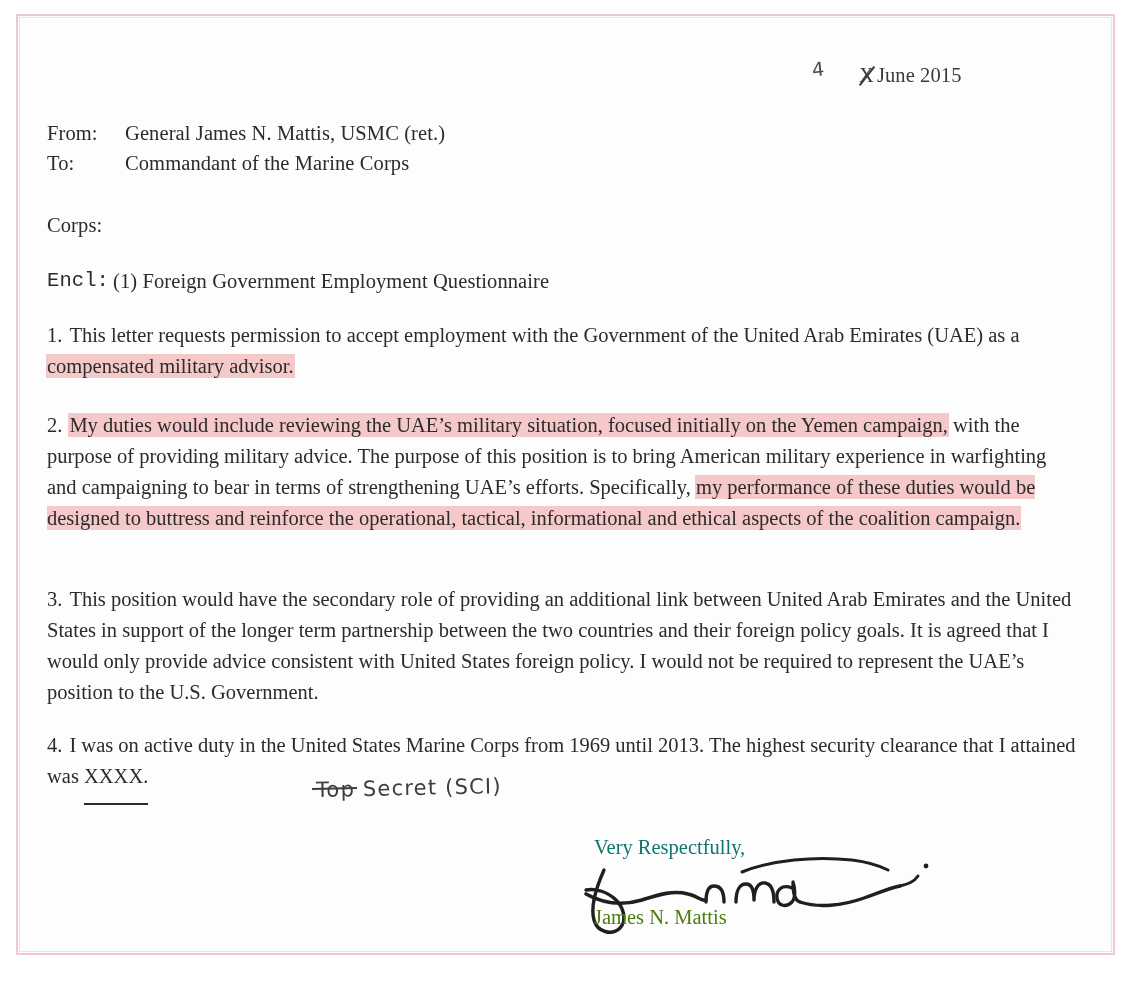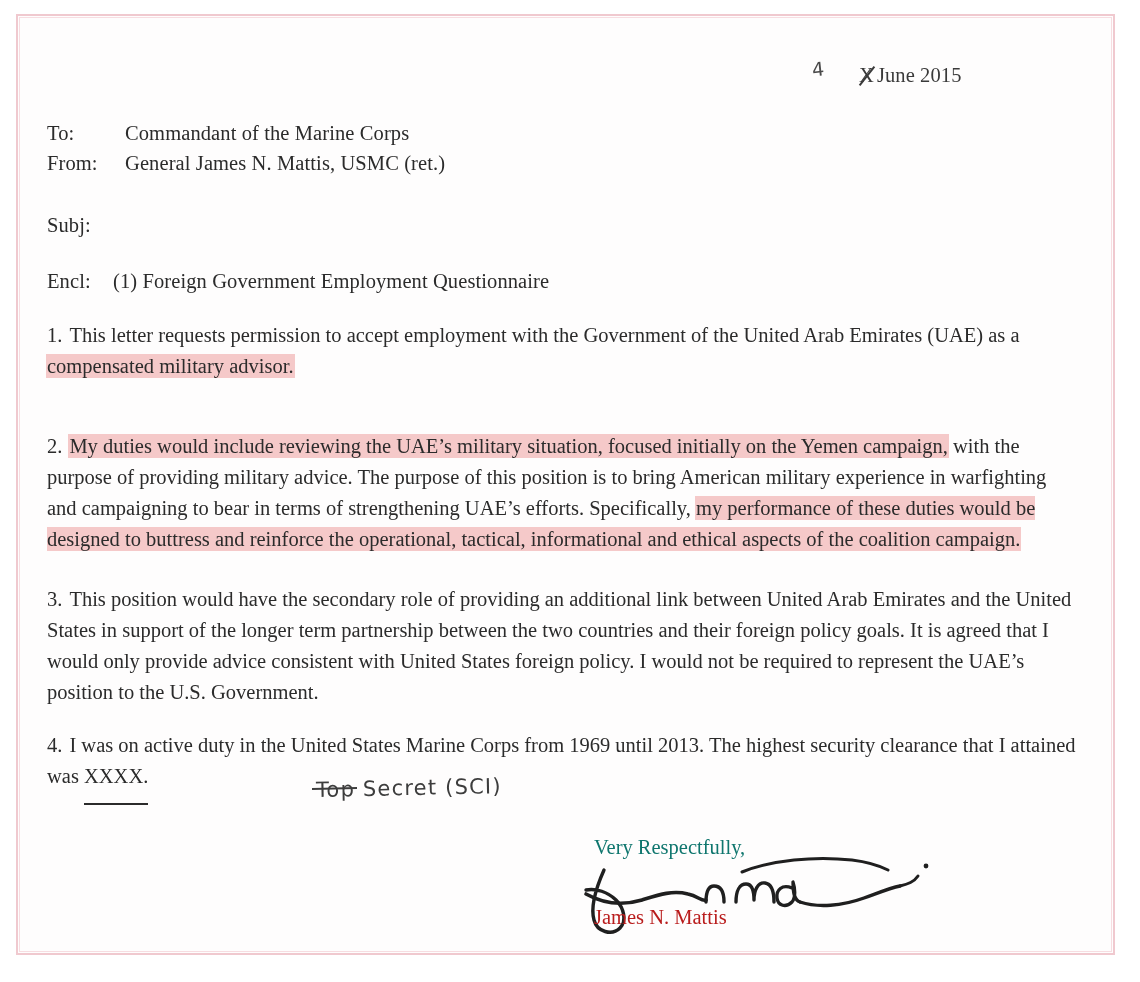--- a/index.html
+++ b/index.html
@@ -109,34 +109,34 @@
   .ft-row { display: flex; }
   .ft-label {
     width: 78px;
     flex: 0 0 78px;
   }
 
   
   #subj-line { left: 31px; top: 196px; width: 900px; }
   #subj-line .ft-label { width: 66px; flex: 0 0 66px; }
   #encl-line { left: 31px; top: 252px; width: 900px; }
-  #encl-line .ft-label { width: 66px; flex: 0 0 66px; }
+  #encl-line .ft-label { width: 66px; flex: 0 0 66px; font-family: Liberation Mono, monospace; }
 
   
   .para {
     position: absolute;
     color: #2b2b2b;
     font-size: 20.5px;
     line-height: 31px;
     text-align: left;
   }
   .para .num { margin-right: 7px; }
 
   #para-1 { left: 31px; top: 306px; width: 1020px; }
-  #para-2 { left: 31px; top: 396px; width: 1034px; margin-top: 21px; }
+  #para-2 { left: 31px; top: 396px; width: 1034px; }
   #para-3 { left: 31px; top: 570px; width: 1036px; }
   #para-4 { left: 31px; top: 716px; width: 1034px; }
 
   .hl {
     background-color: #f5c9c9;
     box-shadow: 0 0 0 1px #f5c9c9;
     text-align: center;
   }
   .redacted-underline {
     border-bottom: 2px solid #2b2b2b;
@@ -183,21 +183,21 @@
     top: 0px;
     font-size: 20.5px;
     color: #0f766e;
     white-space: nowrap;
   }
   #signer-name {
     position: absolute;
     left: 32px;
     top: 70px;
     font-size: 20.5px;
-    color: #b91c1c;
+    color: #4d7c0f;
     white-space: nowrap;
   }
   #signature-ink {
     position: absolute;
     left: -16px;
     top: 8px;
     width: 400px;
     height: 96px;
     pointer-events: none;
   }
@@ -213,32 +213,32 @@
 
     <div class="doc-text" id="date-line">
       <span id="date-hand-4">4</span>
       <span id="date-struck">
         <span class="strike">X</span><span id="date-text">June 2015</span>
       </span>
     </div>
 
     <div class="doc-text" id="from-to-block">
       <div class="ft-row">
+        <span class="ft-label">From:</span>
+        <span>General James N. Mattis, USMC (ret.)</span>
+      </div>
+      <div class="ft-row">
         <span class="ft-label">To:</span>
         <span>Commandant of the Marine Corps</span>
       </div>
-      <div class="ft-row">
-        <span class="ft-label">From:</span>
-        <span>General James N. Mattis, USMC (ret.)</span>
-      </div>
     </div>
 
     <div class="doc-text" id="subj-line">
       <div class="ft-row">
-        <span class="ft-label">Subj:</span>
+        <span class="ft-label">Corps:</span>
       </div>
     </div>
 
     <div class="doc-text" id="encl-line">
       <div class="ft-row">
         <span class="ft-label">Encl:</span>
         <span>(1)  Foreign Government Employment Questionnaire</span>
       </div>
     </div>
 

